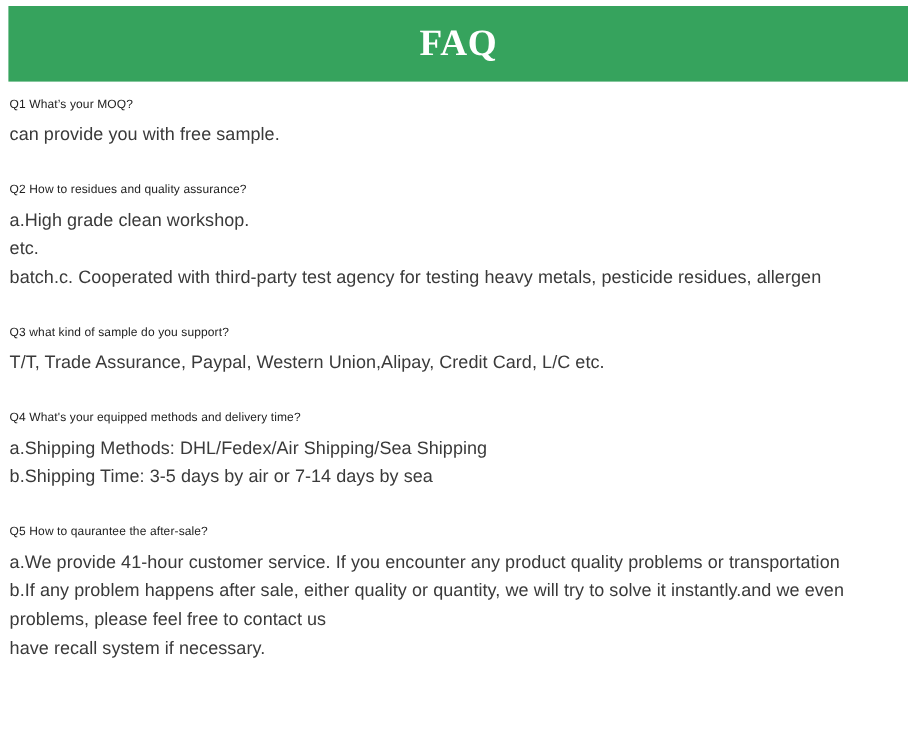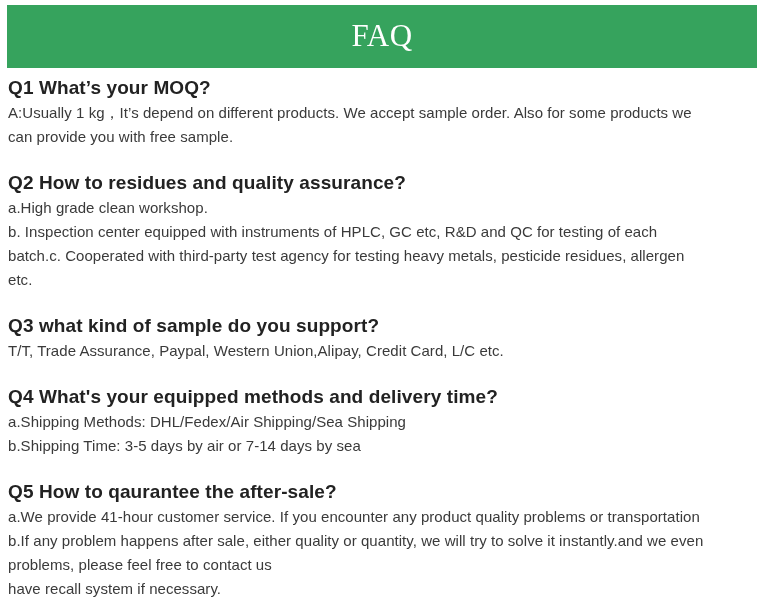--- a/index.html
+++ b/index.html
@@ -27,42 +27,42 @@
     width: 750px;
     height: 63px;
     background: #36a35d;
     display: flex;
     align-items: center;
     justify-content: center;
     box-sizing: border-box;
   }
   .faq-banner-title {
     font-family: "Liberation Serif", serif;
-    font-weight: normal;
+    font-weight: bold;
     font-size: 31px;
     color: #ffffff;
     letter-spacing: 0.5px;
     line-height: 1;
     padding-bottom: 2px;
   }
   .faq-body {
     position: absolute;
     left: 8px;
     top: 76px;
     width: 744px;
   }
   .faq-item {
     margin: 0 0 22px 0;
   }
   .faq-item.last {
     margin-bottom: 4px;
   }
   .faq-question {
-    font-size: 19px;
-    font-weight: bold;
+    font-size: 10px;
+    font-weight: normal;
     color: #222222;
     line-height: 23px;
     margin: 0 0 2px 0;
     letter-spacing: 0.1px;
   }
   .faq-answer-line {
     font-size: 15px;
     font-weight: normal;
     color: #3a3a3a;
     line-height: 24px;
@@ -78,32 +78,30 @@
 
   <div class="faq-banner">
     <div class="faq-banner-title">FAQ</div>
   </div>
 
   <div class="faq-body">
 
     <div class="faq-item">
       <div class="faq-question">Q1 What’s your MOQ?</div>
       <div class="faq-answer">
-        <p class="faq-answer-line">A:Usually 1 kg，It’s depend on different products. We accept sample order. Also for some products we</p>
         <p class="faq-answer-line">can provide you with free sample.</p>
       </div>
     </div>
 
     <div class="faq-item">
       <div class="faq-question">Q2 How to residues and quality assurance?</div>
       <div class="faq-answer">
         <p class="faq-answer-line">a.High grade clean workshop.</p>
-        <p class="faq-answer-line">b. Inspection center equipped with instruments of HPLC, GC etc, R&amp;D and QC for testing of each</p>
+        <p class="faq-answer-line">etc.</p>
         <p class="faq-answer-line">batch.c. Cooperated with third-party test agency for testing heavy metals, pesticide residues, allergen</p>
-        <p class="faq-answer-line">etc.</p>
       </div>
     </div>
 
     <div class="faq-item">
       <div class="faq-question">Q3 what kind of sample do you support?</div>
       <div class="faq-answer">
         <p class="faq-answer-line">T/T, Trade Assurance, Paypal, Western Union,Alipay, Credit Card, L/C etc.</p>
       </div>
     </div>
 

